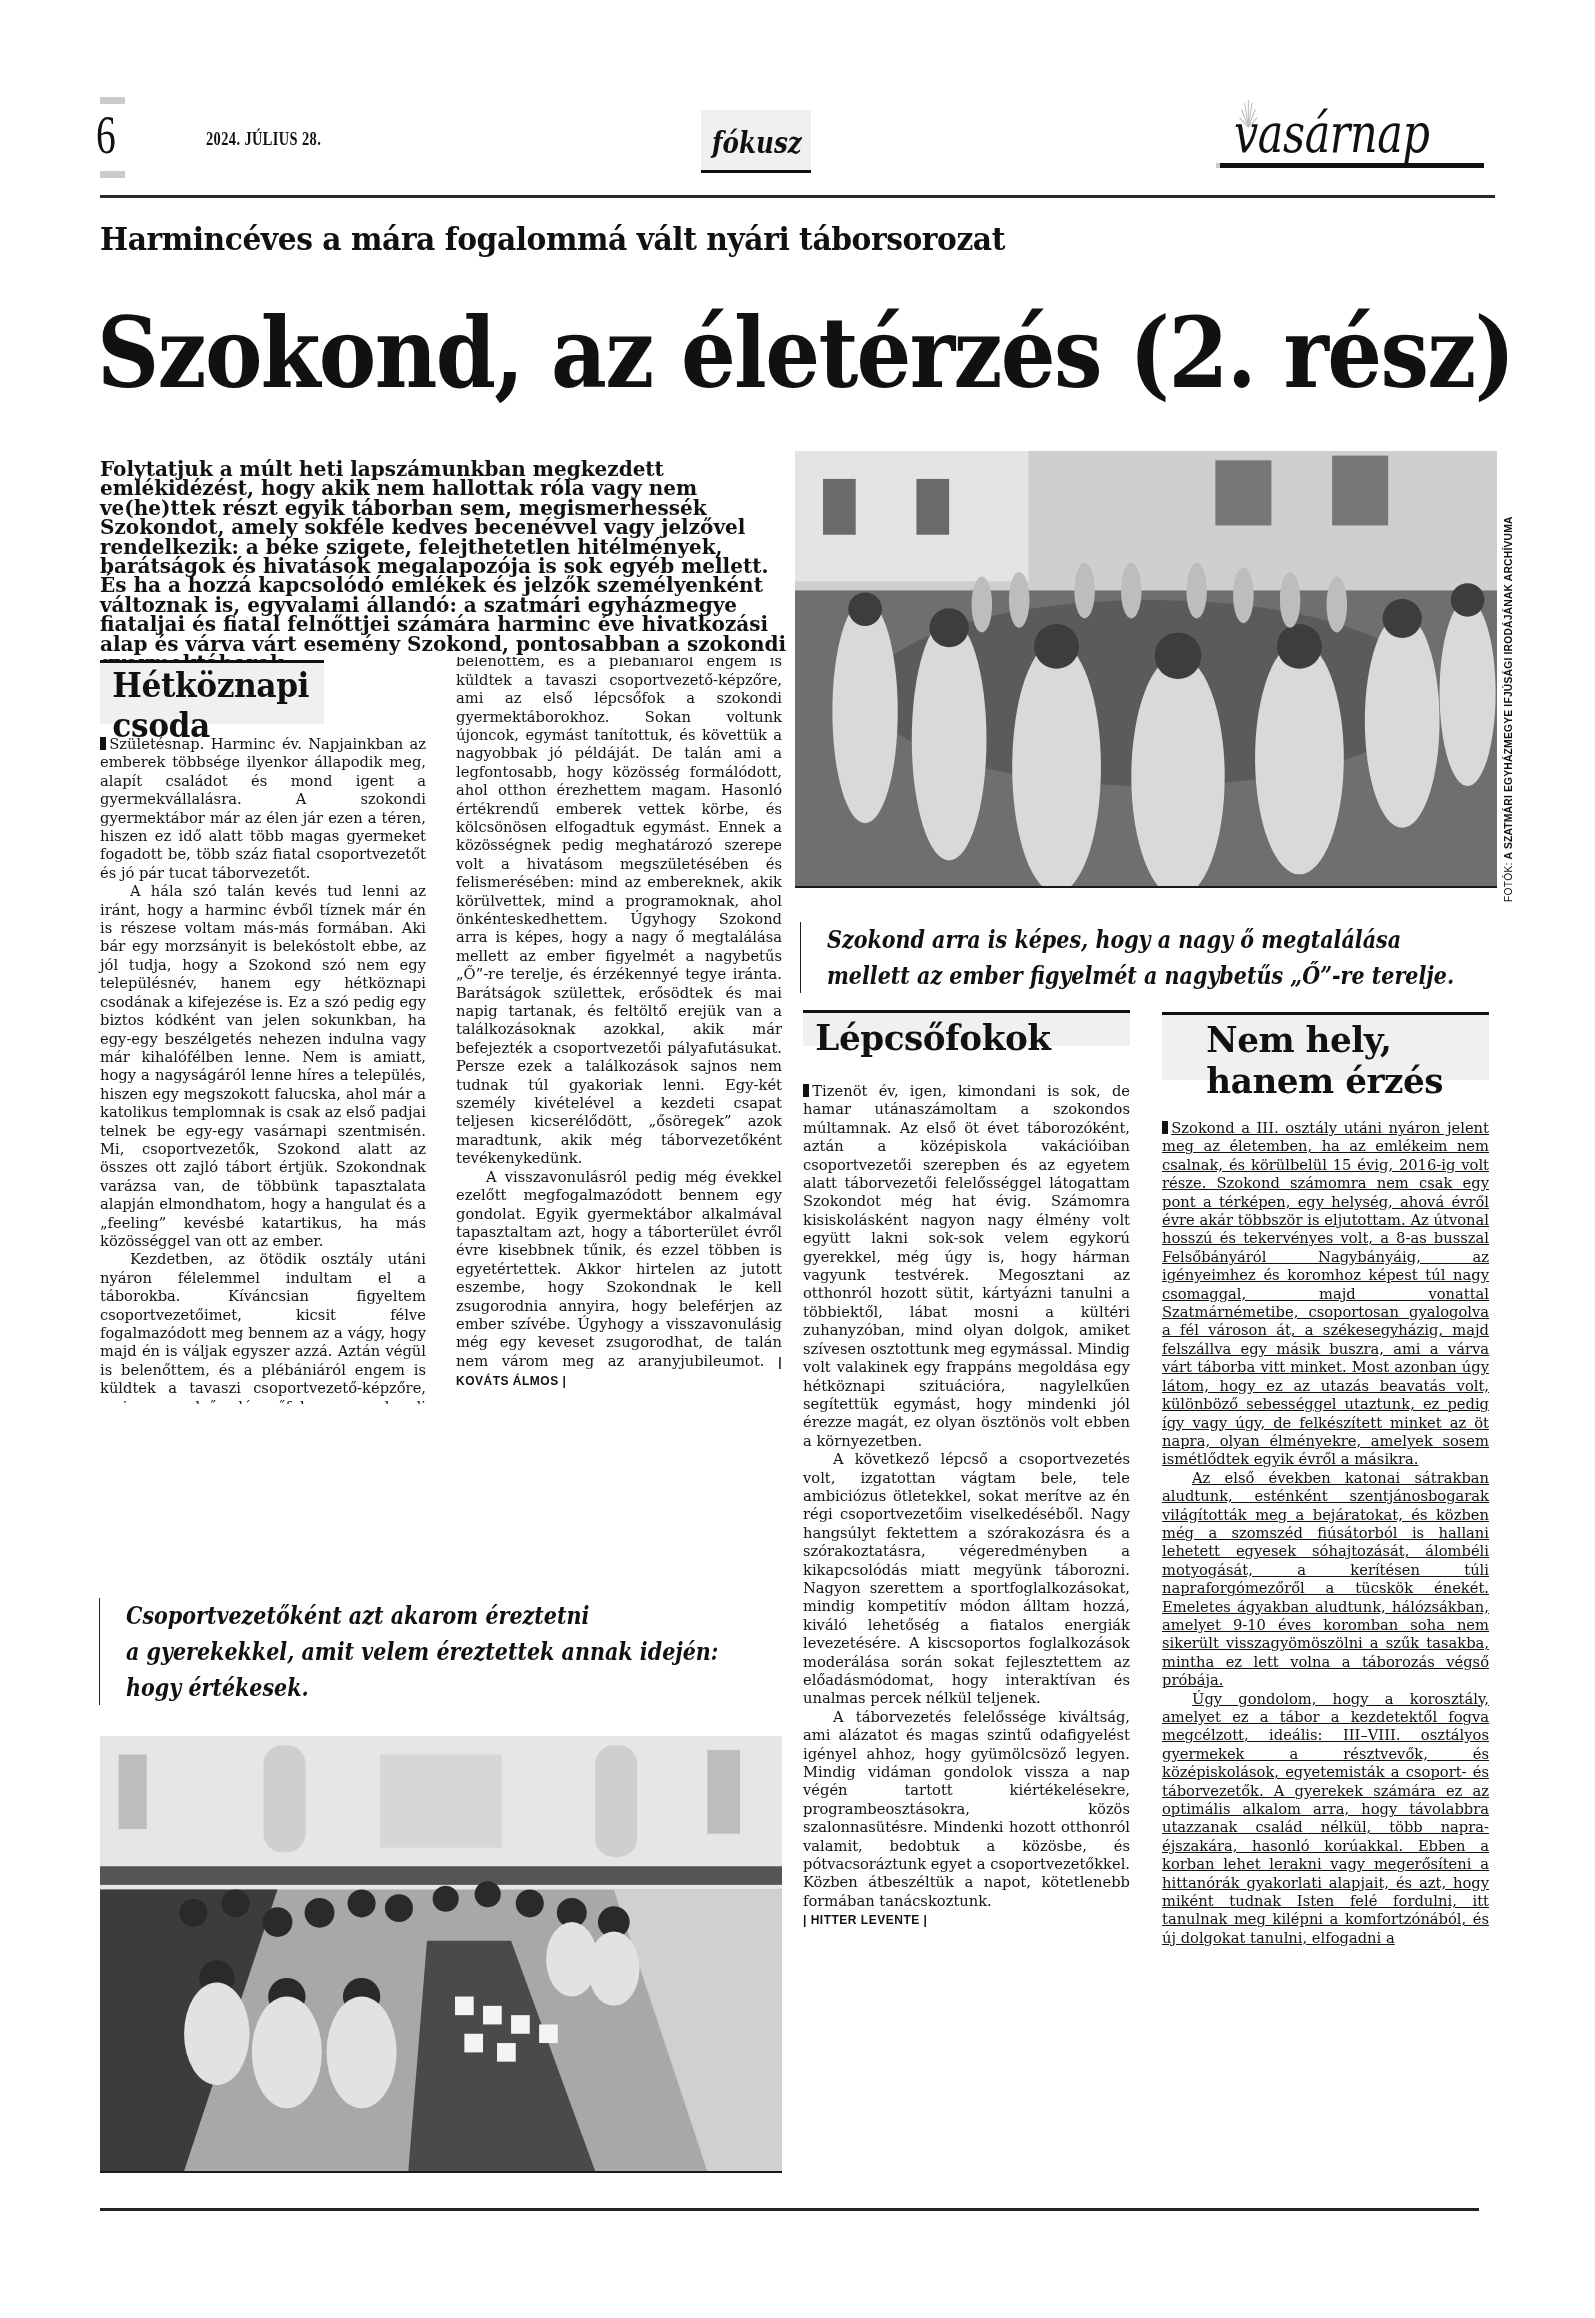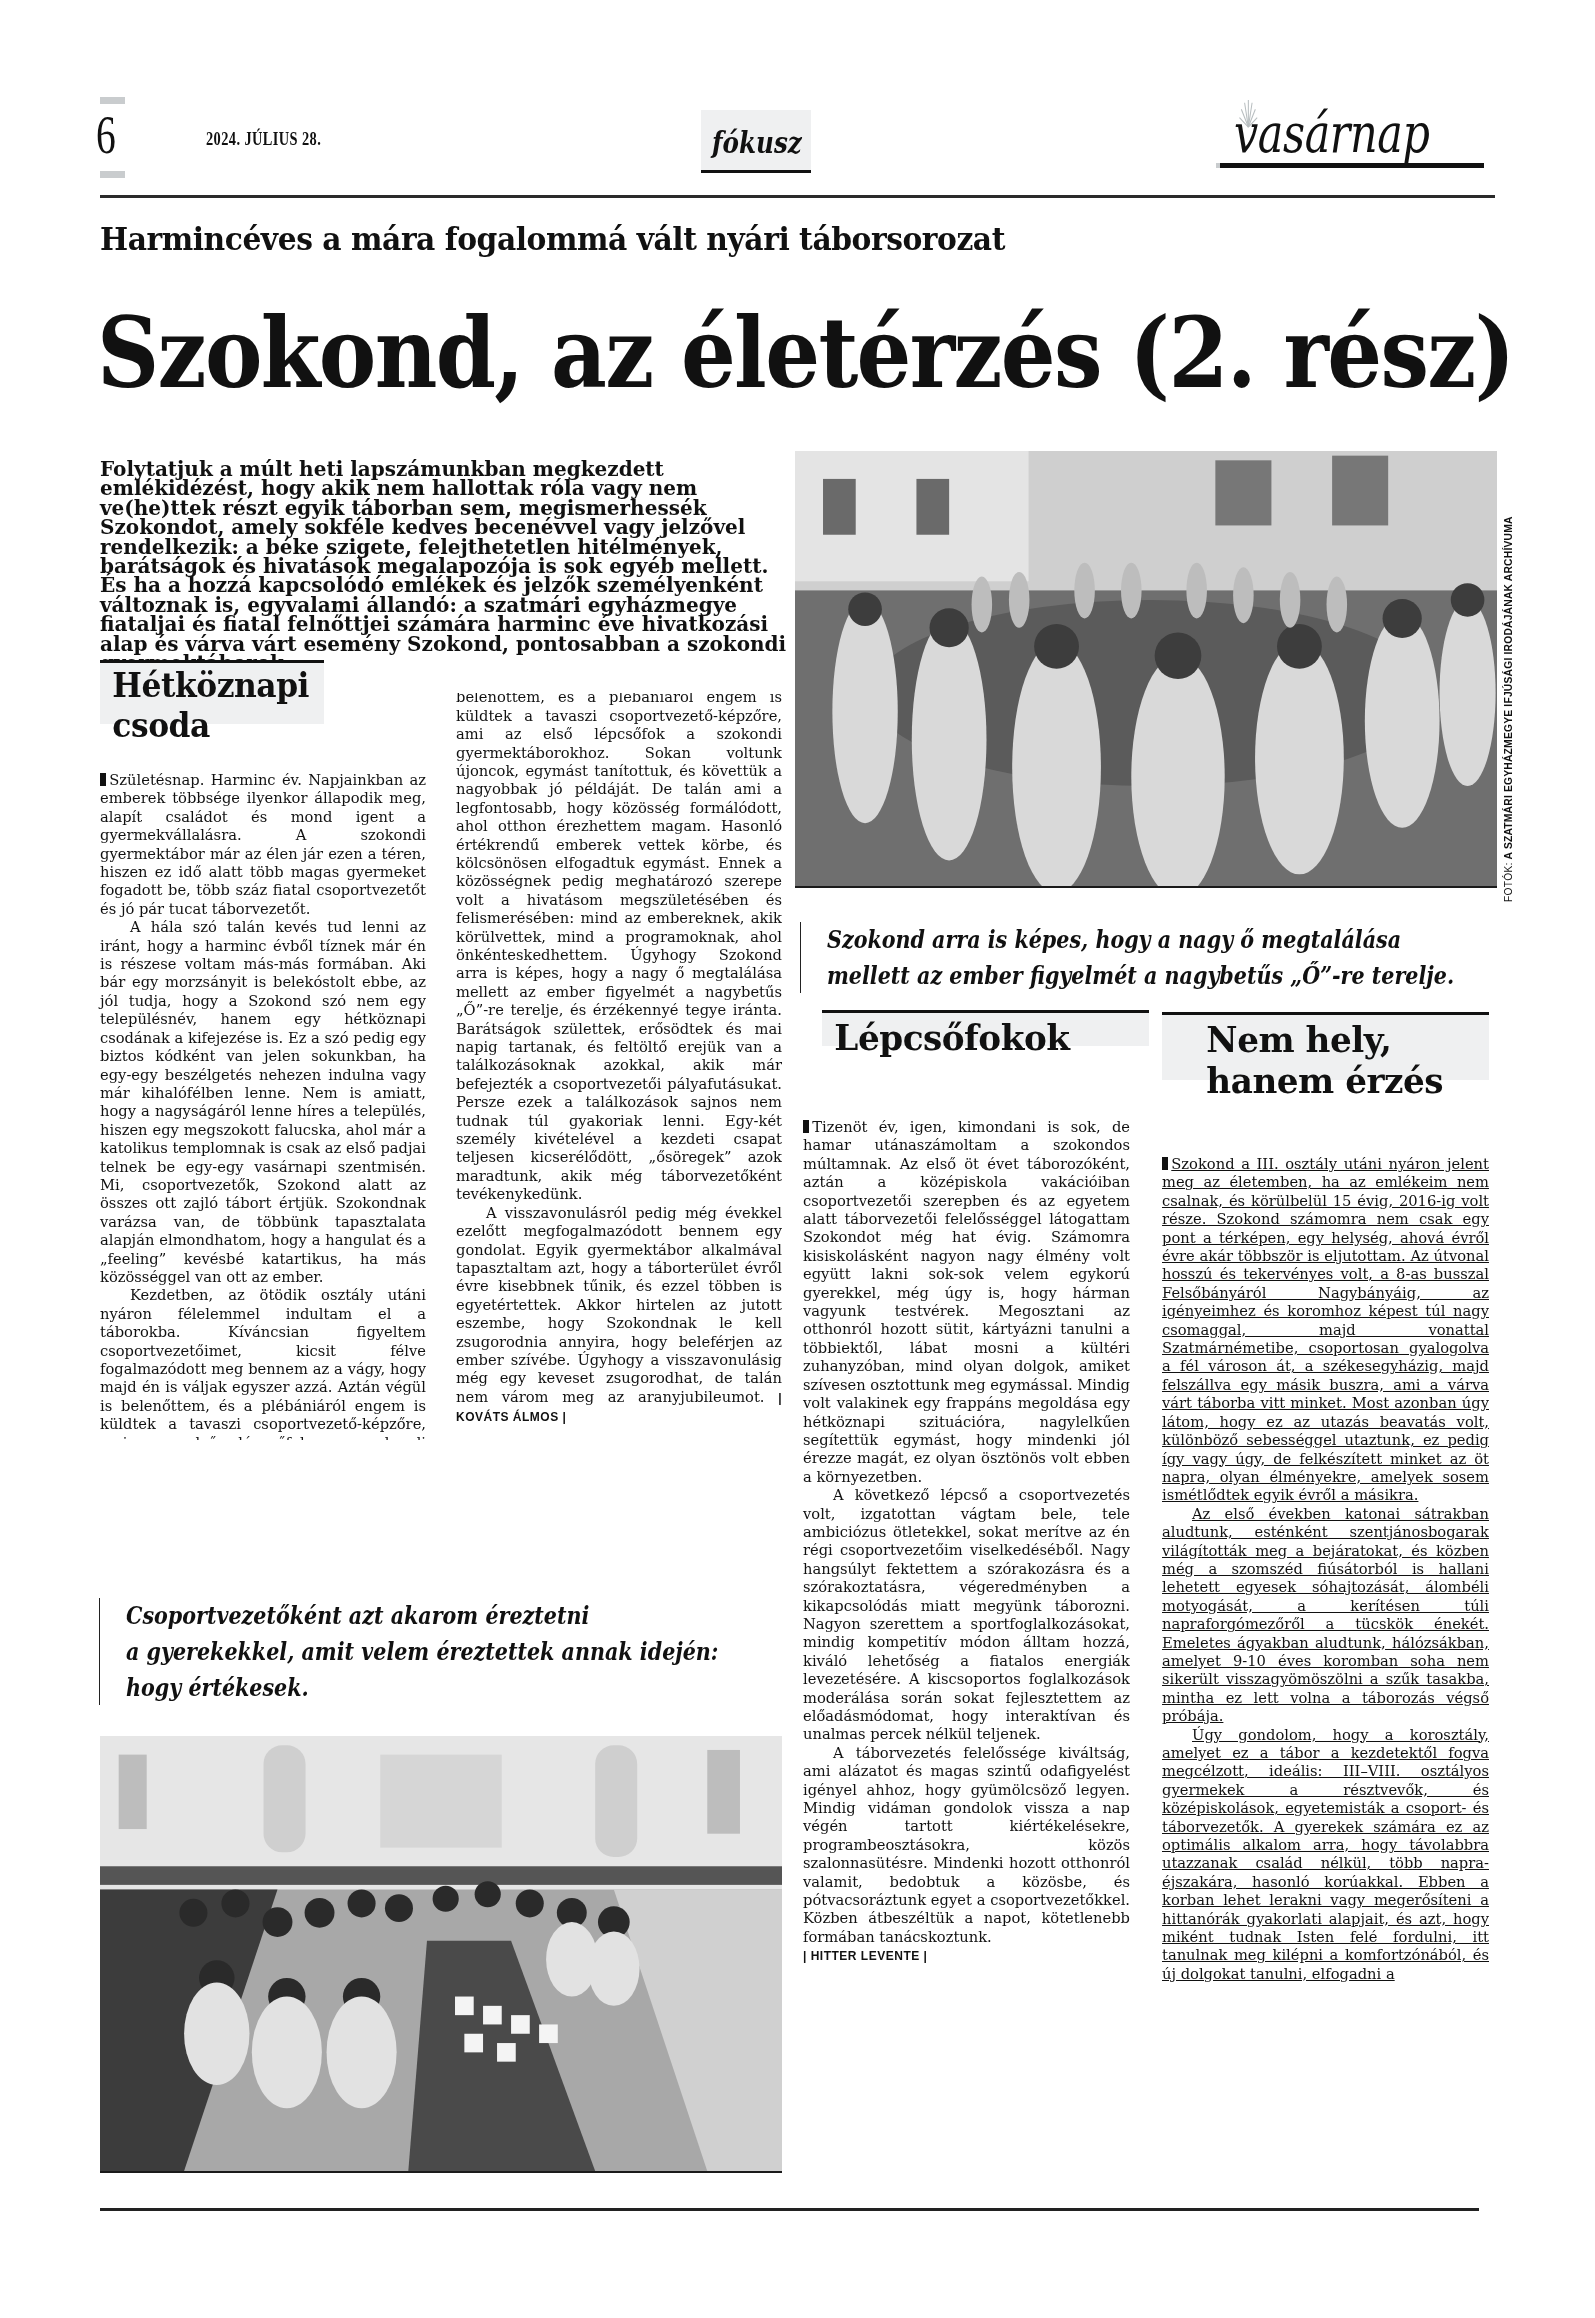--- a/index.html
+++ b/index.html
@@ -29,21 +29,21 @@
   .photo { position: absolute; background: #7a7a7a; overflow: hidden; border-bottom: 2.8px solid #1a1a1a; }
   .photo svg { width: 100%; height: 100%; display: block; }
   .credit { position: absolute; left: 1503px; top: 902px; font-family: "Liberation Sans", sans-serif; font-size: 10.3px; transform: rotate(-90deg); transform-origin: left top; white-space: nowrap; letter-spacing: 0.2px; }
   .credit b { font-weight: 700; }
 
   
   .subhead-box { position: absolute; background: #eff0f1; border-top: 3.3px solid #111; }
   .subhead { font-family: "DejaVu Serif", serif; font-weight: 700; font-size: 36px; line-height: 44px; padding: 9.3px 13px 0 13px; letter-spacing: -0.5px; transform: scaleX(0.95); transform-origin: left top; }
 
   
-  .col { position: absolute; font-family: "DejaVu Serif", serif; font-size: 14.7px; line-height: 18.4px; text-align: justify; hyphens: manual; margin-top: 36px; }
+  .col { position: absolute; font-family: "DejaVu Serif", serif; font-size: 14.7px; line-height: 18.4px; text-align: justify; hyphens: manual; }
   .col p { text-indent: 0; }
   .col p + p { text-indent: 30px; }
   .lead-mark { display: inline-block; width: 5.6px; height: 13px; background: #111; margin-right: 3.7px; vertical-align: -1.4px; }
   .byline { font-family: "Liberation Sans", sans-serif; font-weight: 700; font-size: 12px; letter-spacing: 0.5px; }
 
   
   .pullquote { position: absolute; border-left: 1.4px solid #222; font-family: "DejaVu Serif", serif; font-style: italic; font-size: 24px; line-height: 36px; padding-left: 26px; transform-origin: left top; font-weight: bold; }
   .pq-inner { transform: scaleX(0.86); transform-origin: left top; white-space: nowrap; }
 
   .footer-rule { position: absolute; left: 100px; top: 2208px; width: 1379px; height: 2.8px; background: #222; }
@@ -201,21 +201,21 @@
       <rect x="760" y="560" width="40" height="40"></rect>
         <rect x="820" y="580" width="40" height="40"></rect>
       <rect x="880" y="600" width="40" height="40"></rect>
         <rect x="940" y="620" width="40" height="40"></rect>
       <rect x="780" y="640" width="40" height="40"></rect>
         <rect x="850" y="660" width="40" height="40"></rect>
     </g>
   </svg>
 </div>
 
-<div class="subhead-box" style="left:822px; top:1010px; width:327px; height:36px;">
+<div class="subhead-box" style="left:803px; top:1010px; width:327px; height:36px;">
   <div class="subhead" style="padding-top:1.9px;">Lépcsőfokok</div>
 </div>
 
 <div class="col" style="left:803px; top:1082px; width:327px;">
   <p><span class="lead-mark"></span><span>Tizenöt év, igen, kimondani is sok, de hamar utánaszámoltam a szokondos múltamnak. Az első öt évet táborozóként, aztán a középiskola vakációiban csoportvezetői szerepben és az egyetem alatt táborvezetői felelősséggel látogattam Szokondot még hat évig. Számomra kisiskolásként nagyon nagy élmény volt együtt lakni sok-sok velem egykorú gyerekkel, még úgy is, hogy hárman vagyunk testvérek. Megosztani az otthonról hozott sütit, kártyázni tanulni a többiektől, lábat mosni a kültéri zuhanyzóban, mind olyan dolgok, amiket szívesen osztottunk meg egymással. Mindig volt valakinek egy frappáns megoldása egy hétköznapi szituációra, nagylelkűen segítettük egymást, hogy mindenki jól érezze magát, ez olyan ösztönös volt ebben a környezetben.</span></p>
   <p>A következő lépcső a csoportvezetés volt, izgatottan vágtam bele, tele ambiciózus ötletekkel, sokat merítve az én régi csoportvezetőim viselkedéséből. Nagy hangsúlyt fektettem a szórakozásra és a szórakoztatásra, végeredményben a kikapcsolódás miatt megyünk táborozni. Nagyon szerettem a sportfoglalkozásokat, mindig kompetitív módon álltam hozzá, kiváló lehetőség a fiatalos energiák levezetésére. A kiscsoportos foglalkozások moderálása során sokat fejlesztettem az előadásmódomat, hogy interaktívan és unalmas percek nélkül teljenek.</p>
   <p>A táborvezetés felelőssége kiváltság, ami alázatot és magas szintű odafigyelést igényel ahhoz, hogy gyümölcsöző legyen. Mindig vidáman gondolok vissza a nap végén tartott kiértékelésekre, programbeosztásokra, közös szalonnasütésre. Mindenki hozott otthonról valamit, bedobtuk a közösbe, és pótvacsoráztunk egyet a csoportvezetőkkel. Közben átbeszéltük a napot, kötetlenebb formában tanácskoztunk.</p>
   <p style="text-indent:0;"><span class="byline">| <span>HITTER LEVENTE</span> |</span></p>
 </div>
 

